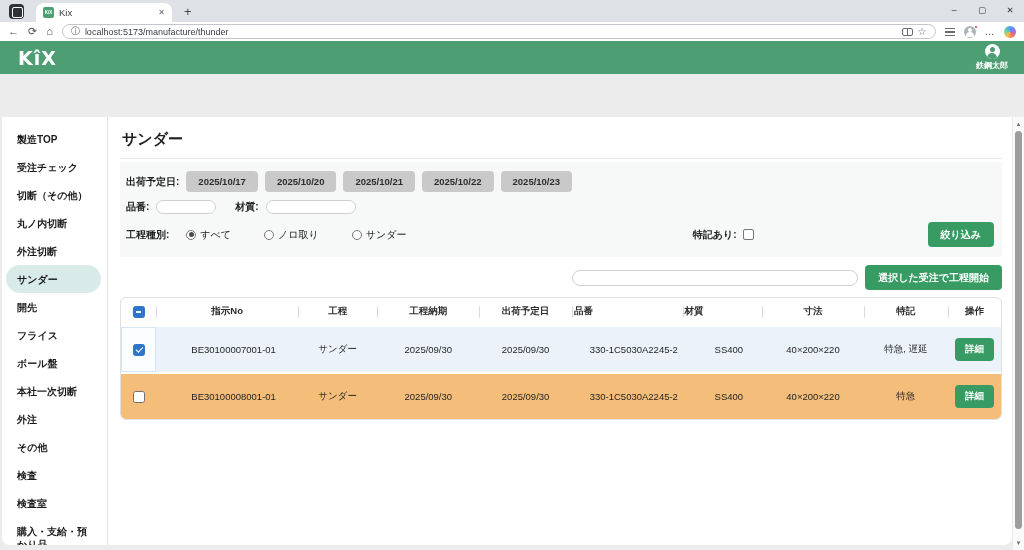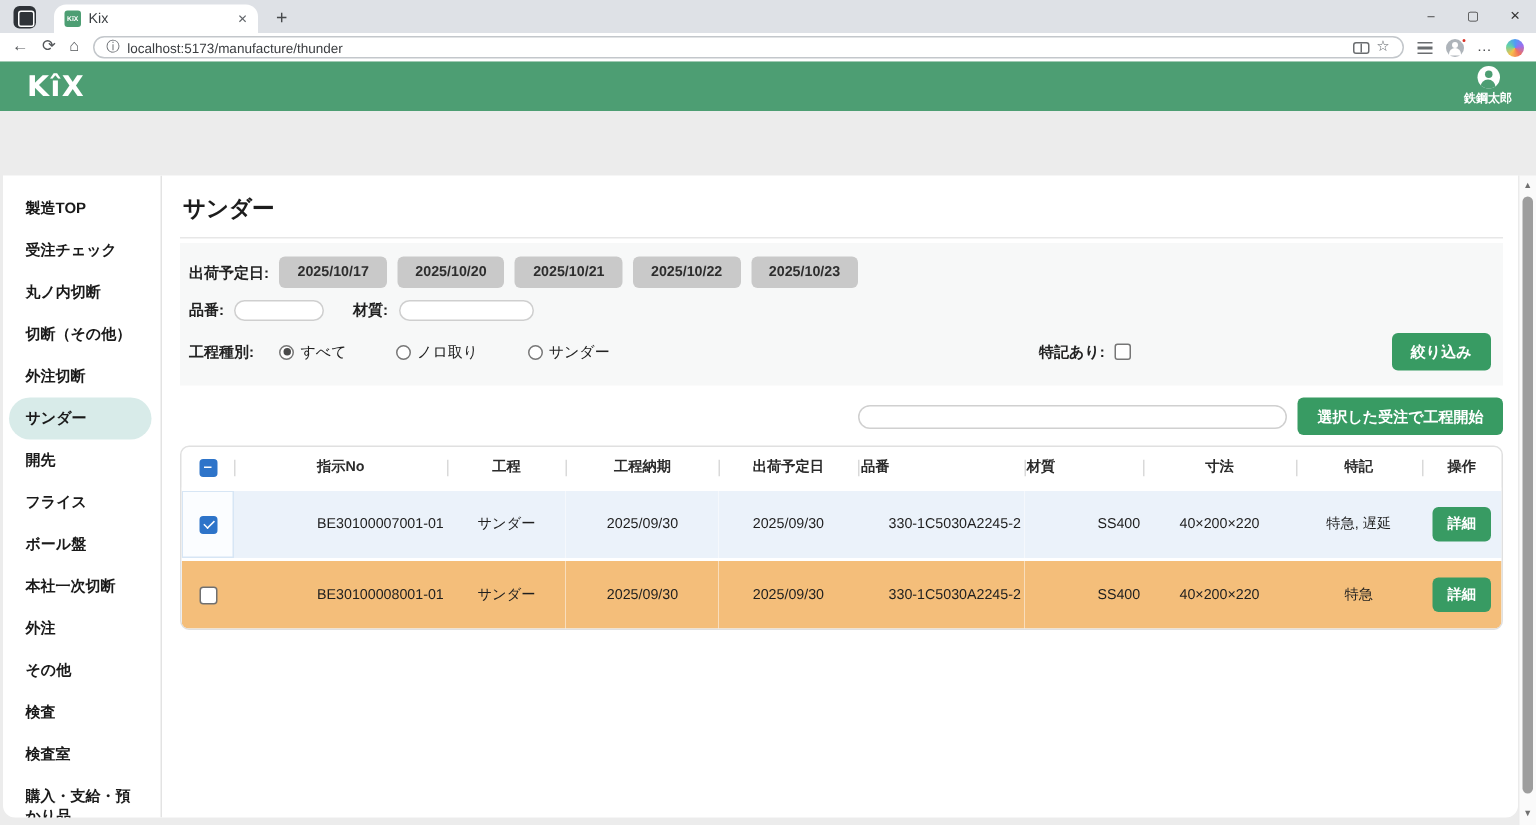--- a/index.html
+++ b/index.html
@@ -74,21 +74,21 @@
   .filter-btn { margin-left:168px; }
 
   .action-row { display:flex; justify-content:flex-end; align-items:center; gap:7px; padding:8px 0 7px; }
   .scan-input { width:286px; height:16px; border:1px solid #d0d0d0; border-radius:8px; }
 
   .table-card { border:1px solid #e0e0e0; border-radius:6px; overflow:hidden; background:#fff; }
   table { width:100%; border-collapse:collapse; table-layout:fixed; }
   th { font-size:9.5px; font-weight:bold; color:#2b2b2b; padding:7px 2px; position:relative; text-align:center; }
   th:not(:first-child)::before { content:""; position:absolute; left:0; top:50%; transform:translateY(-50%); width:1px; height:11px; background:#d9d9d9; }
   td { font-size:9.5px; color:#1f1f1f; padding:11px 2px; text-align:center; overflow:hidden; white-space:nowrap; }
-  td.l { text-align:right; padding-left:15px; }
+  td.l { text-align:center; padding-left:15px; }
   tbody tr { border-top:2px solid #fff; }
   tr.sel { background:#ebf2fa; }
   tr.warn { background:#f4be7a; }
   tr.sel td.cbcell { background:#fbfdff; box-shadow:inset 0 0 0 1px #d7e6f5; }
   .detail-btn { background:#389b63; color:#fff; border:none; border-radius:4px; font-size:9.5px; font-weight:bold; padding:5px 10px; cursor:pointer; }
   .cb { width:12px; height:12px; border:1px solid #707070; border-radius:2.5px; background:#fff; display:inline-block; position:relative; vertical-align:middle; cursor:pointer; }
   .cb.on { background:#2e74c9; border-color:#2e74c9; }
   .cb.on.check::after { content:""; position:absolute; left:2px; top:2.2px; width:5.5px; height:3px; border-left:1.6px solid #fff; border-bottom:1.6px solid #fff; transform:rotate(-45deg); }
   .cb.on.dash::after { content:""; position:absolute; left:2.2px; top:4.2px; width:5.6px; height:1.8px; background:#fff; }
 
@@ -144,22 +144,22 @@
       <div class="user-name">鉄鋼太郎</div>
     </div>
   </div>
 
   <div class="viewport">
     <div class="page-card">
 
       <aside class="sidebar">
         <div class="side-item">製造TOP</div>
         <div class="side-item">受注チェック</div>
+        <div class="side-item">切断（その他）</div>
         <div class="side-item">丸ノ内切断</div>
-        <div class="side-item">切断（その他）</div>
         <div class="side-item">外注切断</div>
         <div class="side-item active">サンダー</div>
         <div class="side-item">開先</div>
         <div class="side-item">フライス</div>
         <div class="side-item">ボール盤</div>
         <div class="side-item">本社一次切断</div>
         <div class="side-item">外注</div>
         <div class="side-item">その他</div>
         <div class="side-item">検査</div>
         <div class="side-item">検査室</div>

